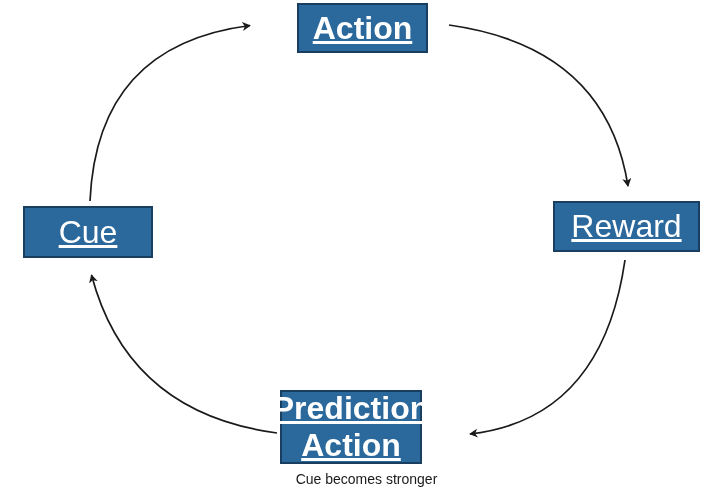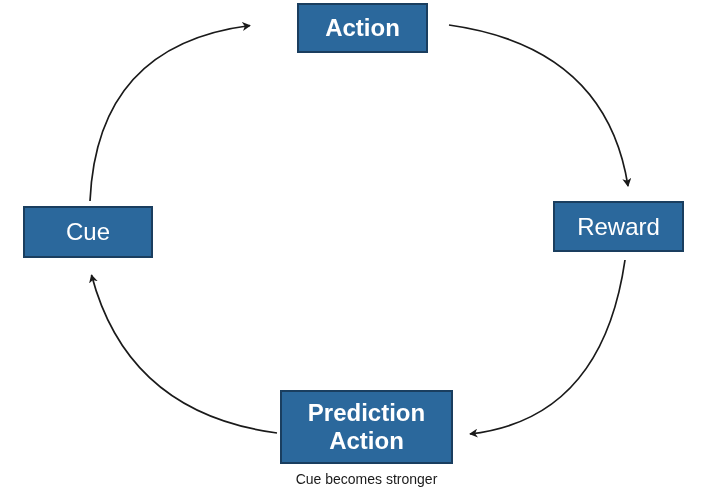--- a/index.html
+++ b/index.html
@@ -33,29 +33,30 @@
     position: absolute;
     box-sizing: border-box;
     background: var(--node-fill, #2b689c);
     border: 2px solid var(--node-border, #1a3e5f);
     color: var(--node-text, #ffffff);
     display: flex;
     flex-direction: column;
     align-items: center;
     justify-content: center;
     text-align: center;
-    font-size: 24px;
+    font-size: 32px;
     line-height: 1.15;
+    text-decoration: underline;
   }
   .node.bold { font-weight: 700; }
   .node.regular { font-weight: 400; }
   .node-action   { left: 297px; top: 3px;   width: 131px; height: 50px; }
-  .node-reward   { left: 553px; top: 201px; width: 131px; height: 51px; }
+  .node-reward   { left: 553px; top: 201px; width: 147px; height: 51px; }
   .node-cue      { left: 23px;  top: 206px; width: 130px; height: 52px; }
-  .node-pe       { left: 280px; top: 390px; width: 173px; height: 74px; }
+  .node-pe       { left: 280px; top: 390px; width: 142px; height: 74px; }
   .caption {
     position: absolute;
     left: 256px;
     top: 471px;
     width: 221px;
     text-align: center;
     font-size: 14px;
     font-weight: 400;
     color: var(--caption-text, #1a1a1a);
     white-space: nowrap;

